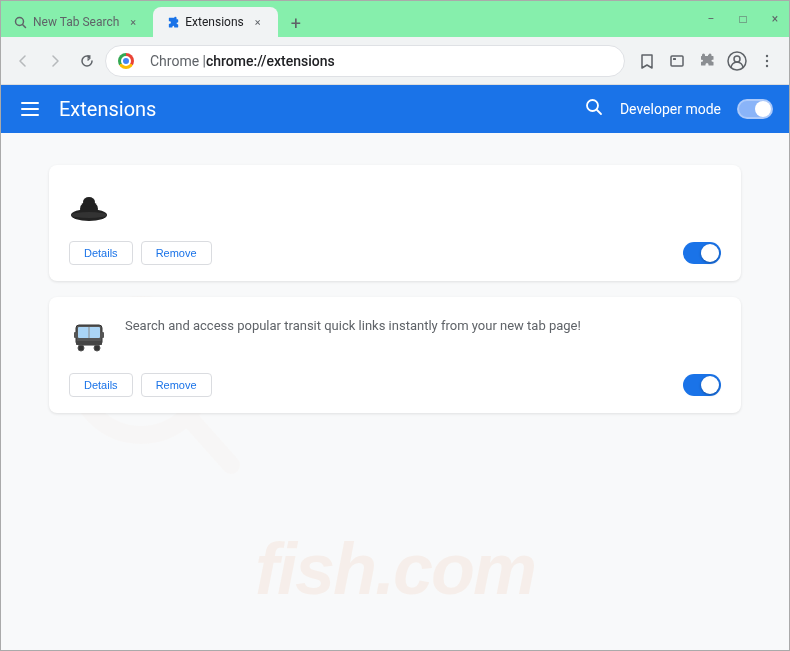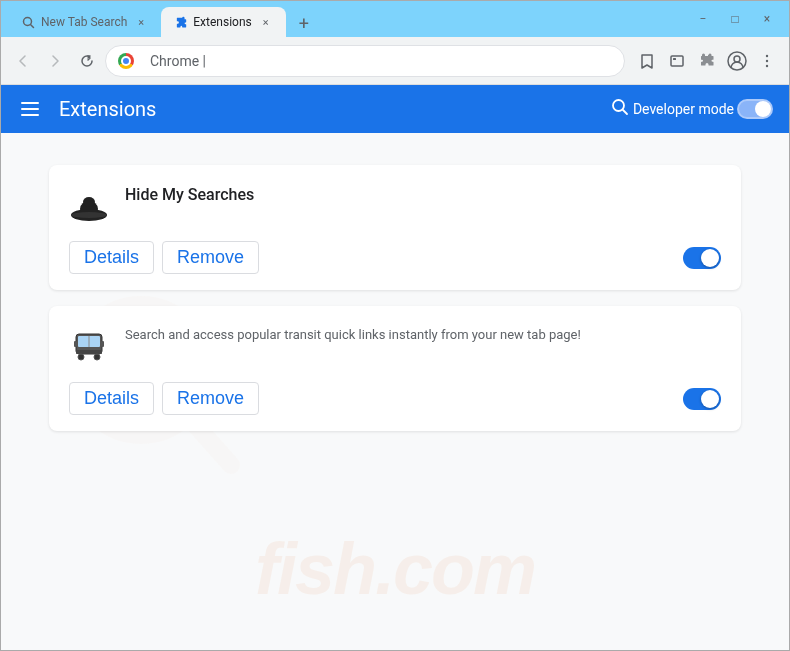--- a/index.html
+++ b/index.html
@@ -16,25 +16,25 @@
       width: 790px;
       height: 651px;
       background: #f1f3f4;
       border: 1px solid #aaa;
       display: flex;
       flex-direction: column;
     }
 
     
     .title-bar {
-      background: #7dd3fc;
+      background: #86efac;
       height: 36px;
       display: flex;
       align-items: center;
-      padding: 0 8px;
+      padding: 0 0;
       gap: 0;
     }
 
     .tabs-container {
       display: flex;
       align-items: flex-end;
       flex: 1;
       height: 100%;
     }
 
@@ -224,21 +224,21 @@
     .ext-header-title {
       color: white;
       font-size: 20px;
       font-weight: 400;
       flex: 1;
     }
 
     .dev-mode-area {
       display: flex;
       align-items: center;
-      gap: 3px;
+      gap: 16px;
       text-align: right;
     }
 
     .search-icon-header {
       color: white;
       font-size: 18px;
       cursor: pointer;
     }
 
     .dev-mode-label {
@@ -353,21 +353,21 @@
       display: flex;
       align-items: center;
       gap: 8px;
     }
 
     .ext-btn {
       padding: 5px 14px;
       border: 1px solid #dadce0;
       border-radius: 4px;
       background: white;
-      font-size: 18px;
+      font-size: 11px;
       color: #1a73e8;
       cursor: pointer;
       font-weight: 500;
     }
 
     .ext-toggle {
       margin-left: auto;
       width: 38px;
       height: 22px;
       background: #1a73e8;
@@ -469,20 +469,21 @@
         <path d="M9 3l2 2-2 2" stroke="#5f6368" stroke-width="1.5" stroke-linecap="round" stroke-linejoin="round"></path>
       </svg>
     </div>
 
     <div class="omnibox">
       <div class="omnibox-icon">
         <div class="chrome-circle"></div>
       </div>
       <div class="omnibox-text">
         <span class="omnibox-domain">Chrome  |  </span>
+          <span class="omnibox-path">chrome://extensions</span>
       </div>
     </div>
 
     <div class="toolbar-icons">
       <div class="toolbar-icon-btn">
         <svg width="16" height="16" viewBox="0 0 16 16" fill="none">
             <path d="M3 2h10v13l-5-3-5 3V2z" stroke="#5f6368" stroke-width="1.5" stroke-linejoin="round"></path>
           </svg>
       </div>
       <div class="toolbar-icon-btn">
@@ -550,21 +551,20 @@
         <div class="ext-icon">
 
           <svg width="40" height="36" viewBox="0 0 40 36" fill="none">
             <ellipse cx="20" cy="28" rx="18" ry="6" fill="#222"></ellipse>
             <ellipse cx="20" cy="22" rx="9" ry="8" fill="#222"></ellipse>
             <ellipse cx="20" cy="15" rx="6" ry="5" fill="#222"></ellipse>
             <ellipse cx="20" cy="28" rx="18" ry="3" fill="#333"></ellipse>
           </svg>
         </div>
         <div class="ext-info">
-          <div class="ext-name">Hide My Searches</div>
         </div>
       </div>
       <div class="ext-card-bottom">
         <button class="ext-btn">Details</button>
         <button class="ext-btn">Remove</button>
         <div class="ext-toggle">
           <div class="ext-toggle-knob"></div>
         </div>
       </div>
     </div>

